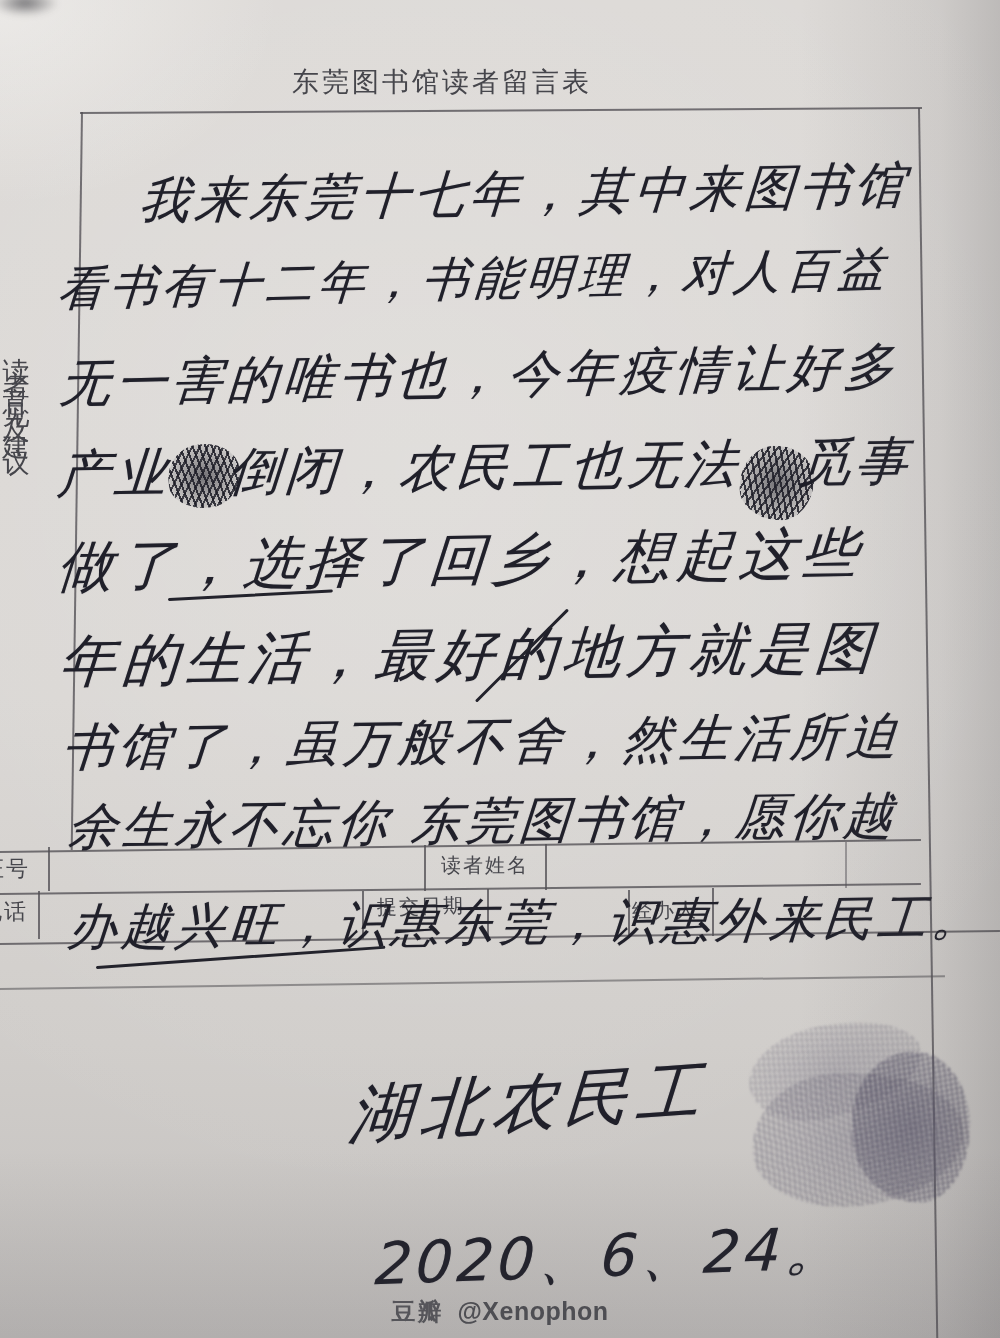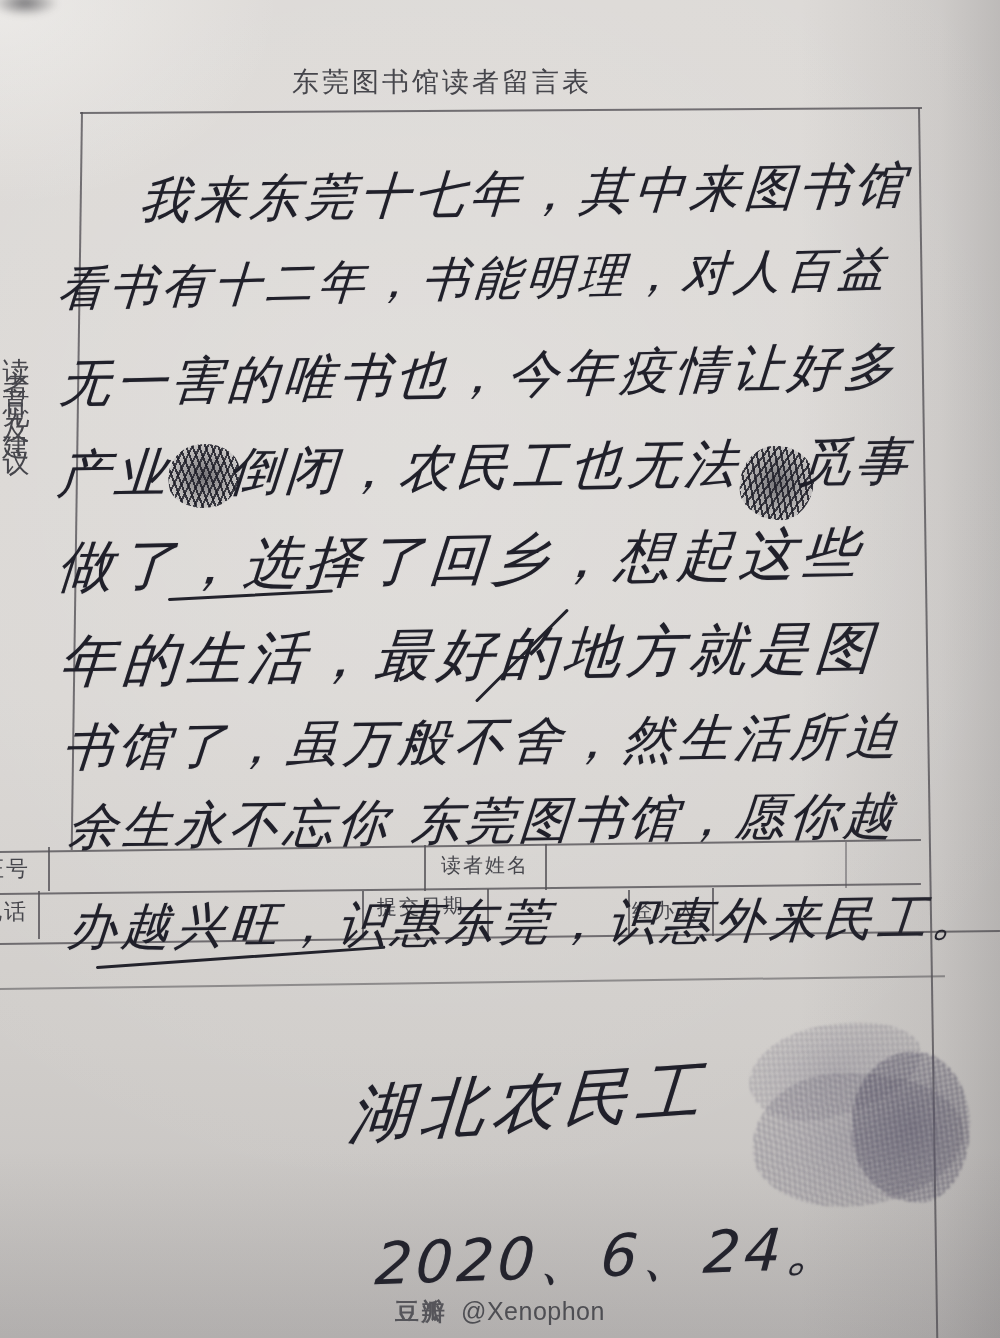--- a/index.html
+++ b/index.html
@@ -58,21 +58,21 @@
   }
   #corner-mark{
     position:absolute;left:-8px;top:-10px;width:66px;height:26px;filter:blur(3px);
     background:radial-gradient(ellipse, rgba(40,40,46,.6), transparent 72%);
   }
   #watermark{
     position:absolute;left:0;right:0;top:1296px;display:flex;justify-content:center;
     align-items:baseline;gap:14px;color:#4e4e53;
   }
   #watermark .brand{font-size:24px;letter-spacing:2px;font-weight:bold;opacity:.92;}
-  #watermark .handle{font-size:25px;font-weight:normal;letter-spacing:.5px;}
+  #watermark .handle{font-size:25px;font-weight:bold;letter-spacing:.5px;}
 </style>
 </head>
 <body>
 
 <div id="photo">
 
   <div class="printed" style="left:292px;top:64px;font-size:27px;letter-spacing:3px;">东莞图书馆读者留言表</div>
 
   <div class="printed" style="left:-2px;top:336px;font-size:27px;letter-spacing:15px;writing-mode:vertical-rl;white-space:normal;">读者意见及建议</div>
 

